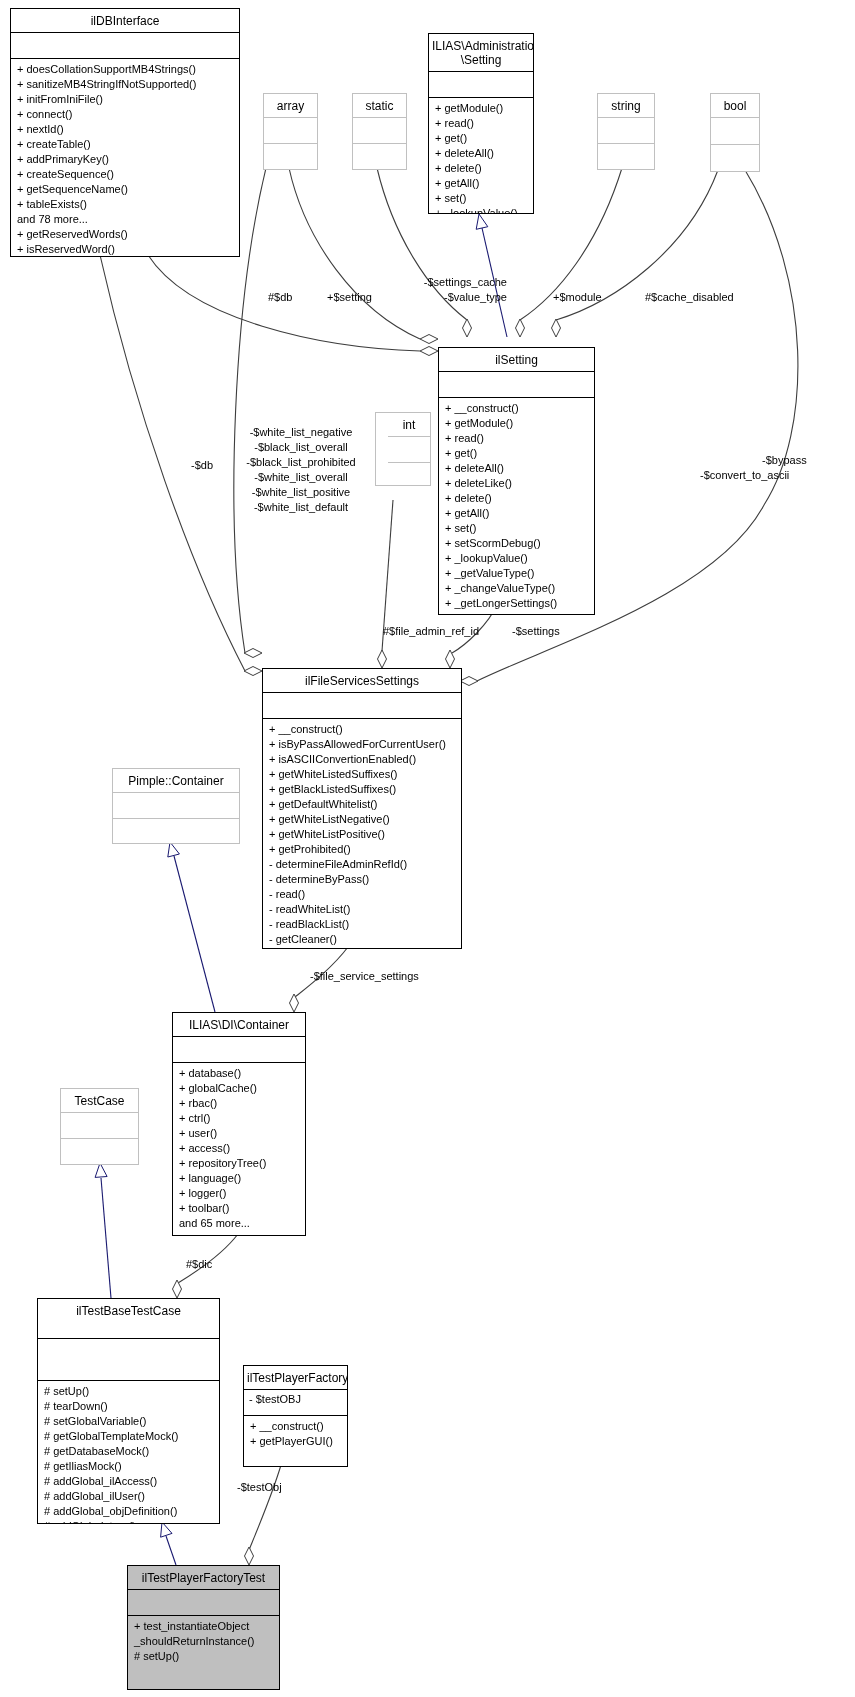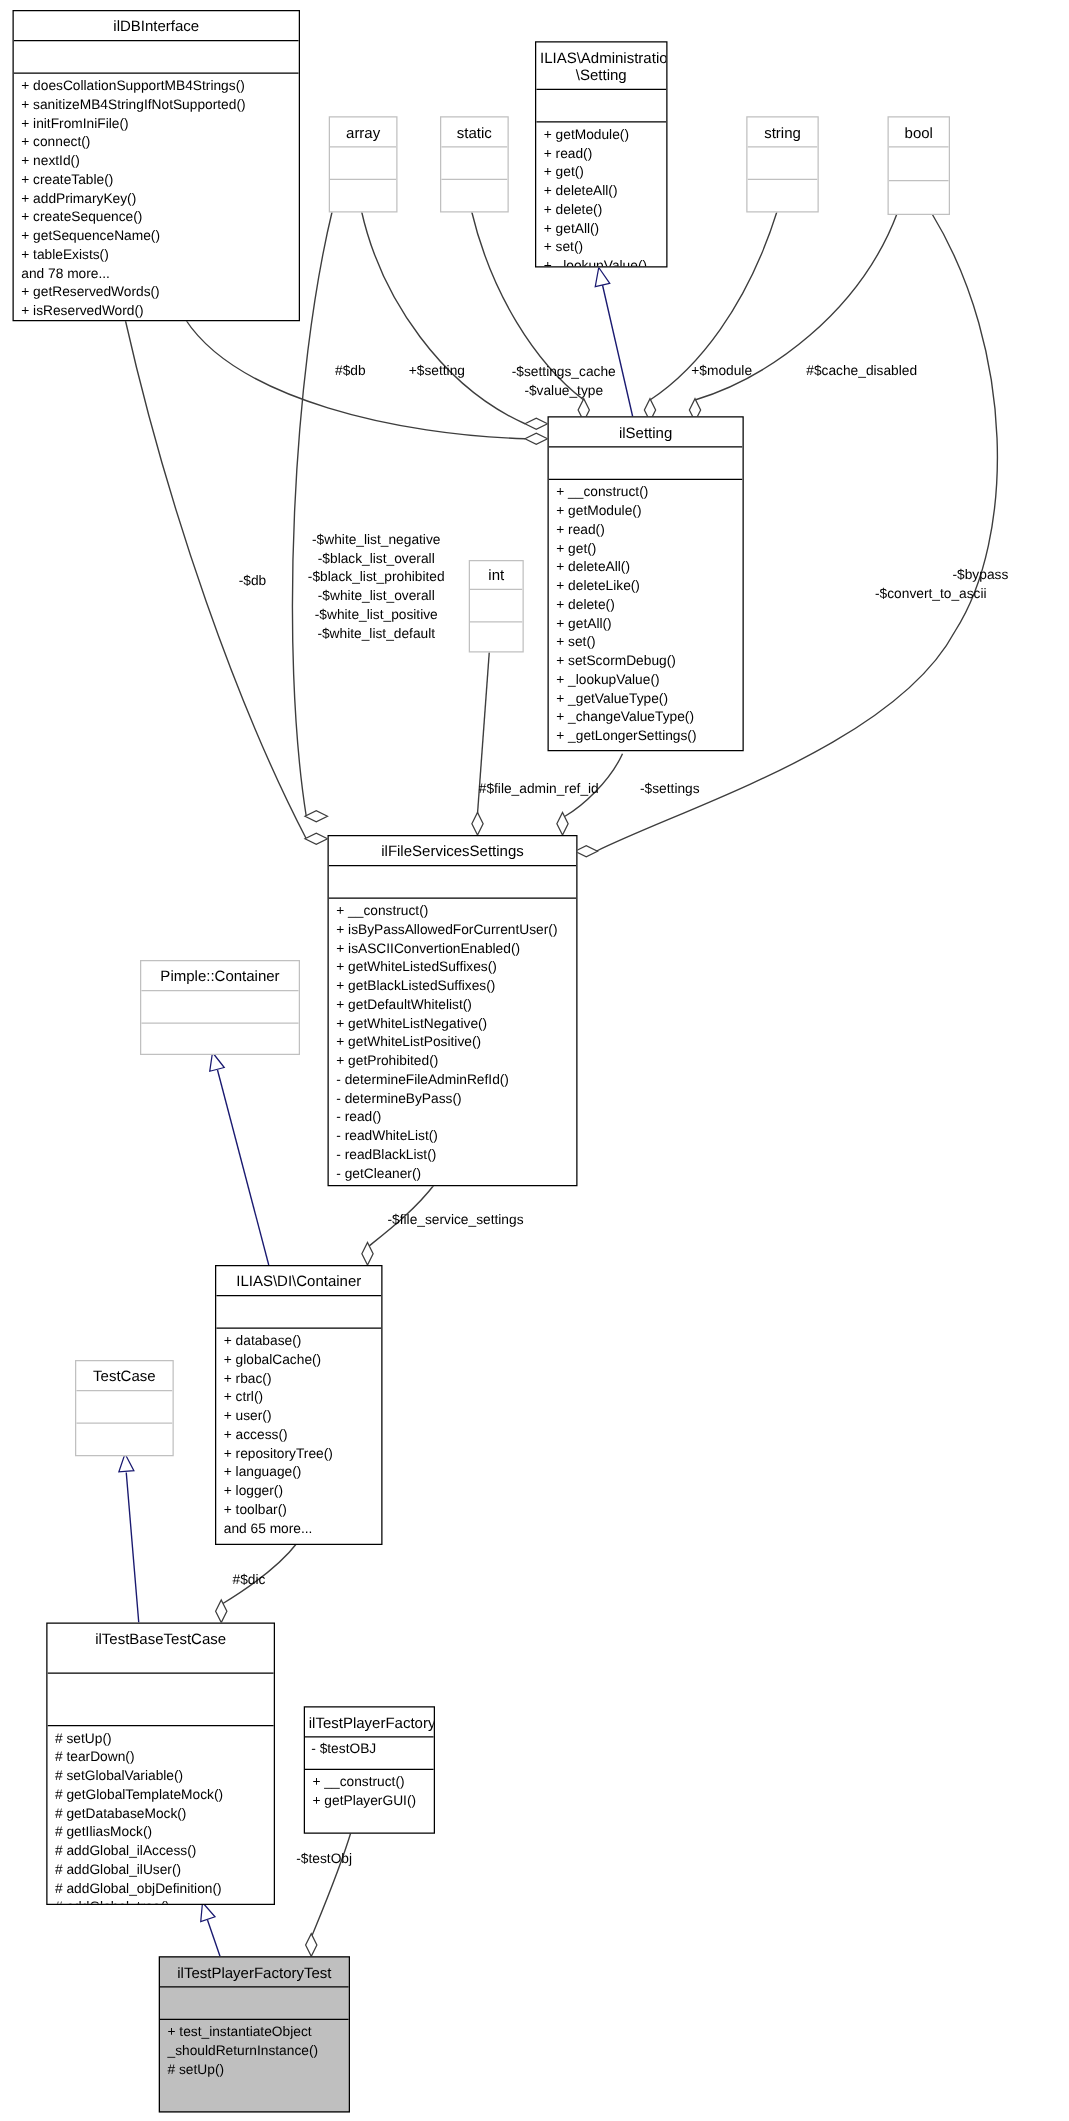--- a/index.html
+++ b/index.html
@@ -6,21 +6,21 @@
   #diagram{position:relative;width:855px;height:1697px;background:#fff;
            font-family:"Liberation Sans",sans-serif;}
   #edges{position:absolute;left:0;top:0;width:855px;height:1697px;}
   .uml-box{position:absolute;background:#fff;border:1px solid #000;
            display:flex;flex-direction:column;overflow:hidden;
            font-size:11px;line-height:15px;color:#000;}
   .uml-title{text-align:center;padding:5px 3px 4px 3px;font-size:12px;
              line-height:14px;white-space:pre-line;}
   .uml-attrs{border-top:1px solid #000;min-height:21px;padding:2px 5px;}
   .uml-methods{border-top:1px solid #000;flex:1;padding:3px 4px 3px 6px;}
-  .uml-box.gray{border-color:#c0c0c0;justify-content:center;}
+  .uml-box.gray{border-color:#c0c0c0;}
   .uml-box.gray .uml-attrs{border-top:1px solid #c0c0c0;flex:1;}
   .uml-box.hl{background:#bfbfbf;}
   .mrow{white-space:pre-line;}
   .elabel{position:absolute;font-size:11px;line-height:15px;color:#000;
           white-space:pre-line;}
   .elabel.center{text-align:center;}
 </style>
 </head>
 <body>
 
@@ -70,21 +70,21 @@
 
       <polygon points="479,214 487.8,226.7 476.2,229.3"></polygon>
       <polygon points="170,842 179.4,854 167.8,857"></polygon>
       <polygon points="100,1163 107.1,1176.5 95.1,1177.4"></polygon>
       <polygon points="162,1522 172,1533.4 160.6,1537.2"></polygon>
     </g>
   </svg>
 
   <div class="elabel" style="left:268px;top:290px;">#$db</div>
   <div class="elabel" style="left:327px;top:290px;">+$setting</div>
-  <div class="elabel center" style="left:395px;top:291px;width:112px;">-$settings_cache
+  <div class="elabel center" style="left:395px;top:275px;width:112px;text-align:right;">-$settings_cache
 -$value_type</div>
   <div class="elabel" style="left:553px;top:290px;">+$module</div>
   <div class="elabel" style="left:645px;top:290px;">#$cache_disabled</div>
   <div class="elabel" style="left:762px;top:453px;">-$bypass</div>
   <div class="elabel" style="left:700px;top:468px;">-$convert_to_ascii</div>
   <div class="elabel" style="left:191px;top:458px;">-$db</div>
   <div class="elabel center" style="left:237px;top:425px;width:128px;">-$white_list_negative
 -$black_list_overall
 -$black_list_prohibited
 -$white_list_overall
@@ -149,42 +149,42 @@
     <div class="uml-attrs"></div>
     <div class="uml-attrs"></div>
   </div>
 
   <div class="uml-box gray" style="left:710px;top:93px;width:48px;height:77px;">
     <div class="uml-title">bool</div>
     <div class="uml-attrs"></div>
     <div class="uml-attrs"></div>
   </div>
 
-  <div class="uml-box" style="left:438px;top:333px;width:155px;height:266px;">
+  <div class="uml-box" style="left:438px;top:347px;width:155px;height:266px;">
     <div class="uml-title">ilSetting</div>
     <div class="uml-attrs"></div>
     <div class="uml-methods">
         <div class="mrow">+ __construct()</div>
         <div class="mrow">+ getModule()</div>
         <div class="mrow">+ read()</div>
         <div class="mrow">+ get()</div>
         <div class="mrow">+ deleteAll()</div>
         <div class="mrow">+ deleteLike()</div>
         <div class="mrow">+ delete()</div>
         <div class="mrow">+ getAll()</div>
         <div class="mrow">+ set()</div>
         <div class="mrow">+ setScormDebug()</div>
         <div class="mrow">+ _lookupValue()</div>
         <div class="mrow">+ _getValueType()</div>
         <div class="mrow">+ _changeValueType()</div>
         <div class="mrow">+ _getLongerSettings()</div>
       </div>
   </div>
 
-  <div class="uml-box gray" style="left:375px;top:448px;width:42px;height:72px;">
+  <div class="uml-box gray" style="left:375px;top:412px;width:42px;height:72px;padding-left:12px;">
     <div class="uml-title">int</div>
     <div class="uml-attrs"></div>
     <div class="uml-attrs"></div>
   </div>
 
   <div class="uml-box" style="left:262px;top:668px;width:198px;height:279px;">
     <div class="uml-title">ilFileServicesSettings</div>
     <div class="uml-attrs"></div>
     <div class="uml-methods">
         <div class="mrow">+ __construct()</div>

